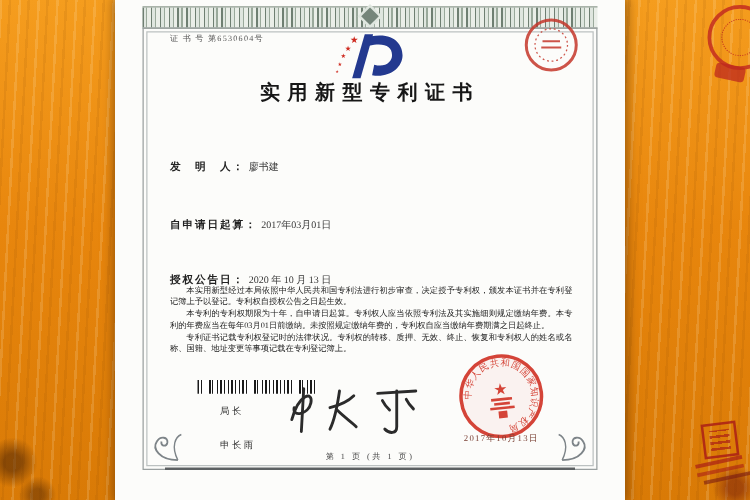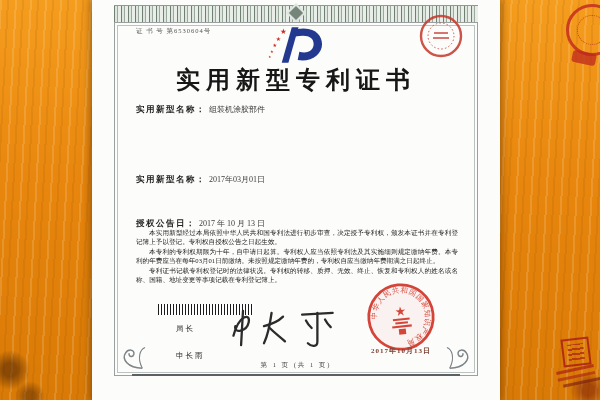--- a/index.html
+++ b/index.html
@@ -16,36 +16,36 @@
     box-shadow:0 0 8px 2px rgba(80,40,0,.5);}
   .frame{position:absolute;left:22px;right:22px;top:22px;bottom:24px;border:1px solid #9aa0a0;}
   .frame::after{content:"";position:absolute;inset:2px;border:1px solid #bcc1c1;}
   .strip{position:absolute;left:22px;right:22px;top:5px;height:16px;
     background:repeating-linear-gradient(90deg,#6f7f72 0 1px,#dfe6df 1px 3px,#9aa99b 3px 4px,#eaeee8 4px 7px);
     border-top:1px solid #8e9c90;border-bottom:1px solid #8e9c90;}
   .strip::after{content:"";position:absolute;left:50%;top:2px;width:10px;height:10px;margin-left:-5px;
     background:#75857a;transform:rotate(45deg);box-shadow:0 0 0 2px #dfe6df;}
   .certno{position:absolute;left:44px;top:27px;font-size:6.5px;color:#555;letter-spacing:1px;}
   .title{position:absolute;left:0;right:0;top:64px;margin:0;text-align:center;
-    font-size:24px;font-weight:bold;color:#171717;letter-spacing:6px;}
+    font-size:16px;font-weight:bold;color:#171717;letter-spacing:6px;}
   .logo{position:absolute;left:174px;top:24px;width:60px;height:42px;}
   .stamp-tr{position:absolute;left:327px;top:14px;width:44px;height:44px;opacity:.85;}
   .row{position:absolute;left:44px;white-space:nowrap;font-size:8.5px;color:#222;}
   .row .lbl{font-weight:bold;letter-spacing:1.5px;}
   .row .val{color:#3a3a3a;margin-left:3px;font-size:8px;}
   .bodytext{position:absolute;left:44px;top:228px;width:322px;color:#1d1d1d;
     font-size:6.6px;line-height:9.4px;text-align:justify;}
   .bodytext p{margin:0;text-indent:13px;}
   .barcode{position:absolute;left:66px;top:304px;width:96px;height:11px;
     background:repeating-linear-gradient(90deg,#1b1b1b 0 1.5px,#fff 1.5px 3px,#1b1b1b 3px 3.8px,#fff 3.8px 6.5px,#1b1b1b 6.5px 7.2px,#fff 7.2px 9px);}
   .signer{position:absolute;left:84px;font-size:7.5px;color:#2e2e2e;letter-spacing:2px;font-family:Liberation Mono, monospace;}
   .sig{position:absolute;left:130px;top:306px;width:124px;height:46px;}
   .seal{position:absolute;left:274px;top:282px;width:70px;height:70px;opacity:.93;transform:rotate(-6deg);}
   .sealdate{position:absolute;left:266px;top:346px;width:86px;text-align:center;
-    font-size:7px;color:#7a4034;letter-spacing:1px;font-weight:bold;}
+    font-size:7px;color:#7a4034;letter-spacing:1px;font-weight:normal;}
   .footer{position:absolute;left:0;right:0;top:361px;text-align:center;font-size:6.5px;color:#444;letter-spacing:2px;}
   .rule{position:absolute;left:40px;right:40px;top:374px;height:2px;background:#5c6062;}
   .orn{position:absolute;width:28px;height:28px;}
   .orn.bl{left:26px;top:342px;}
   .orn.br{left:354px;top:342px;transform:scaleX(-1);}
   
   .mark{position:absolute;}
   .ring-a{left:566px;top:4px;width:46px;height:46px;border:3px solid rgba(195,45,32,.85);border-radius:50%;}
   .ring-a::after{content:"";position:absolute;inset:8px;border:1.5px dotted rgba(195,45,32,.8);border-radius:50%;}
   .blob-a{left:572px;top:52px;width:24px;height:12px;background:rgba(190,40,30,.75);border-radius:3px;transform:rotate(12deg);}
@@ -89,26 +89,26 @@
       <svg viewBox="0 0 44 44" width="44" height="44">
         <circle cx="22" cy="22" r="20" fill="none" stroke="#c5372b" stroke-width="2.4"></circle>
         <circle cx="22" cy="22" r="13" fill="none" stroke="#c5372b" stroke-width="1" stroke-dasharray="1.5 2.2"></circle>
         <line x1="15" y1="19" x2="29" y2="19" stroke="#c5372b" stroke-width="1.6"></line>
         <line x1="14" y1="24" x2="30" y2="24" stroke="#c5372b" stroke-width="1.6"></line>
       </svg>
     </div>
 
     <h1 class="title">实用新型专利证书</h1>
 
-    <div class="row" style="top:104px">
-      <span class="lbl">实用新型名称：</span><span class="val">组装机涂胶部件</span></div>
+    <div class="row" style="top:128px">
+      <span class="lbl">发　明　人：</span><span class="val">廖书建</span></div>
     <div class="row" style="top:174px">
-      <span class="lbl">实用新型名称：</span><span class="val">2017年03月01日</span></div>
+      <span class="lbl">自申请日起算：</span><span class="val">2017年03月01日</span></div>
     <div class="row" style="top:218px">
-      <span class="lbl">授权公告日：</span><span class="val">2017 年 10 月 13 日</span></div>
+      <span class="lbl">授权公告日：</span><span class="val">2020 年 10 月 13 日</span></div>
 
     <div class="bodytext">
       <p>本实用新型经过本局依照中华人民共和国专利法进行初步审查，决定授予专利权，颁发本证书并在专利登记簿上予以登记。专利权自授权公告之日起生效。</p>
       <p>本专利的专利权期限为十年，自申请日起算。专利权人应当依照专利法及其实施细则规定缴纳年费。本专利的年费应当在每年03月01日前缴纳。未按照规定缴纳年费的，专利权自应当缴纳年费期满之日起终止。</p>
       <p>专利证书记载专利权登记时的法律状况。专利权的转移、质押、无效、终止、恢复和专利权人的姓名或名称、国籍、地址变更等事项记载在专利登记簿上。</p>
     </div>
 
     <div class="barcode"></div>
 
     <div class="signer" style="top:324px">局长</div>

